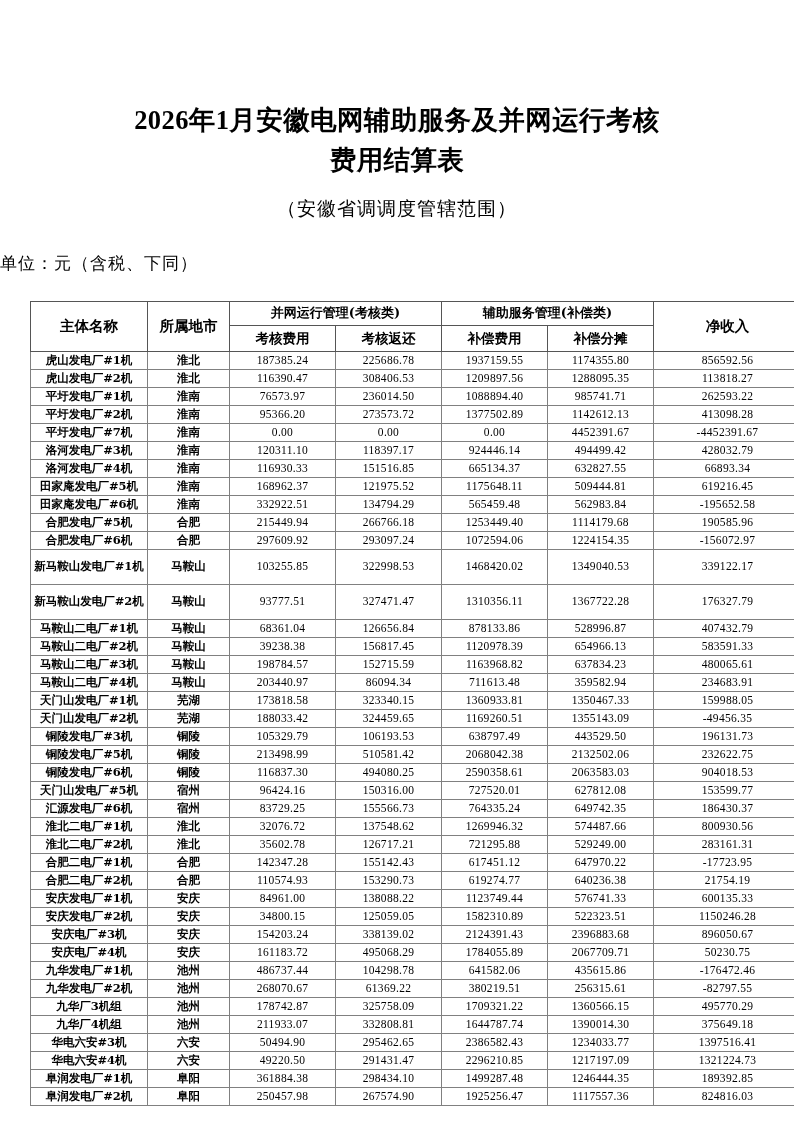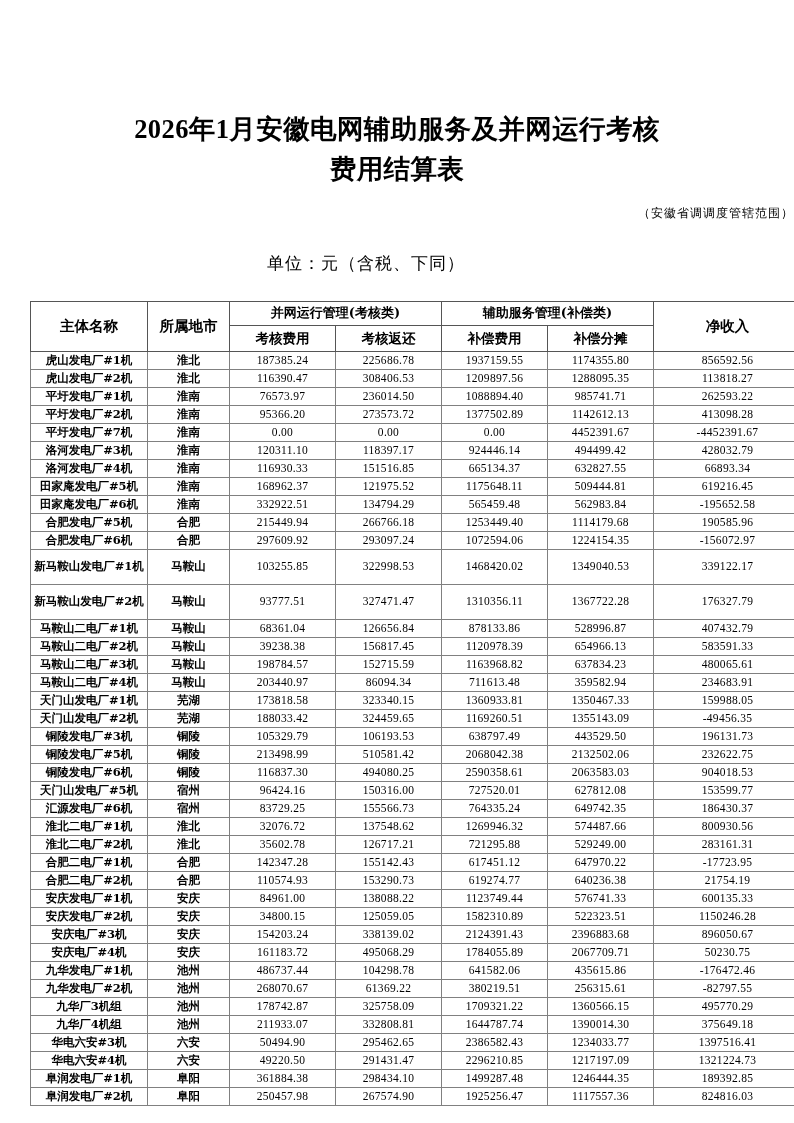--- a/index.html
+++ b/index.html
@@ -24,33 +24,32 @@
   .title-block {
     padding-top: 96px;
     text-align: center;
   }
   .doc-title {
     font-family: "Liberation Serif", "DejaVu Serif", serif;
     font-weight: bold;
     font-size: 26.5px;
     line-height: 40px;
     letter-spacing: 0.4px;
-    margin: 13px auto;
+    margin: 4px auto;
     width: 600px;
   }
   .doc-subtitle {
     margin-top: 16px;
-    font-size: 12px;
+    font-size: 19px;
     letter-spacing: 1px;
     font-family: "DejaVu Serif", "Liberation Serif", serif;
-    text-align: right;
   }
   .unit-line {
     margin-top: 30px;
-    text-align: center;
+    text-align: left;
     padding-right: 62px;
     font-size: 17px;
     letter-spacing: 1px;
     font-family: "DejaVu Serif", "Liberation Serif", serif;
   }
 
   .table-wrap {
     margin-top: 26px;
     padding-left: 30px;
     padding-right: 60px;

